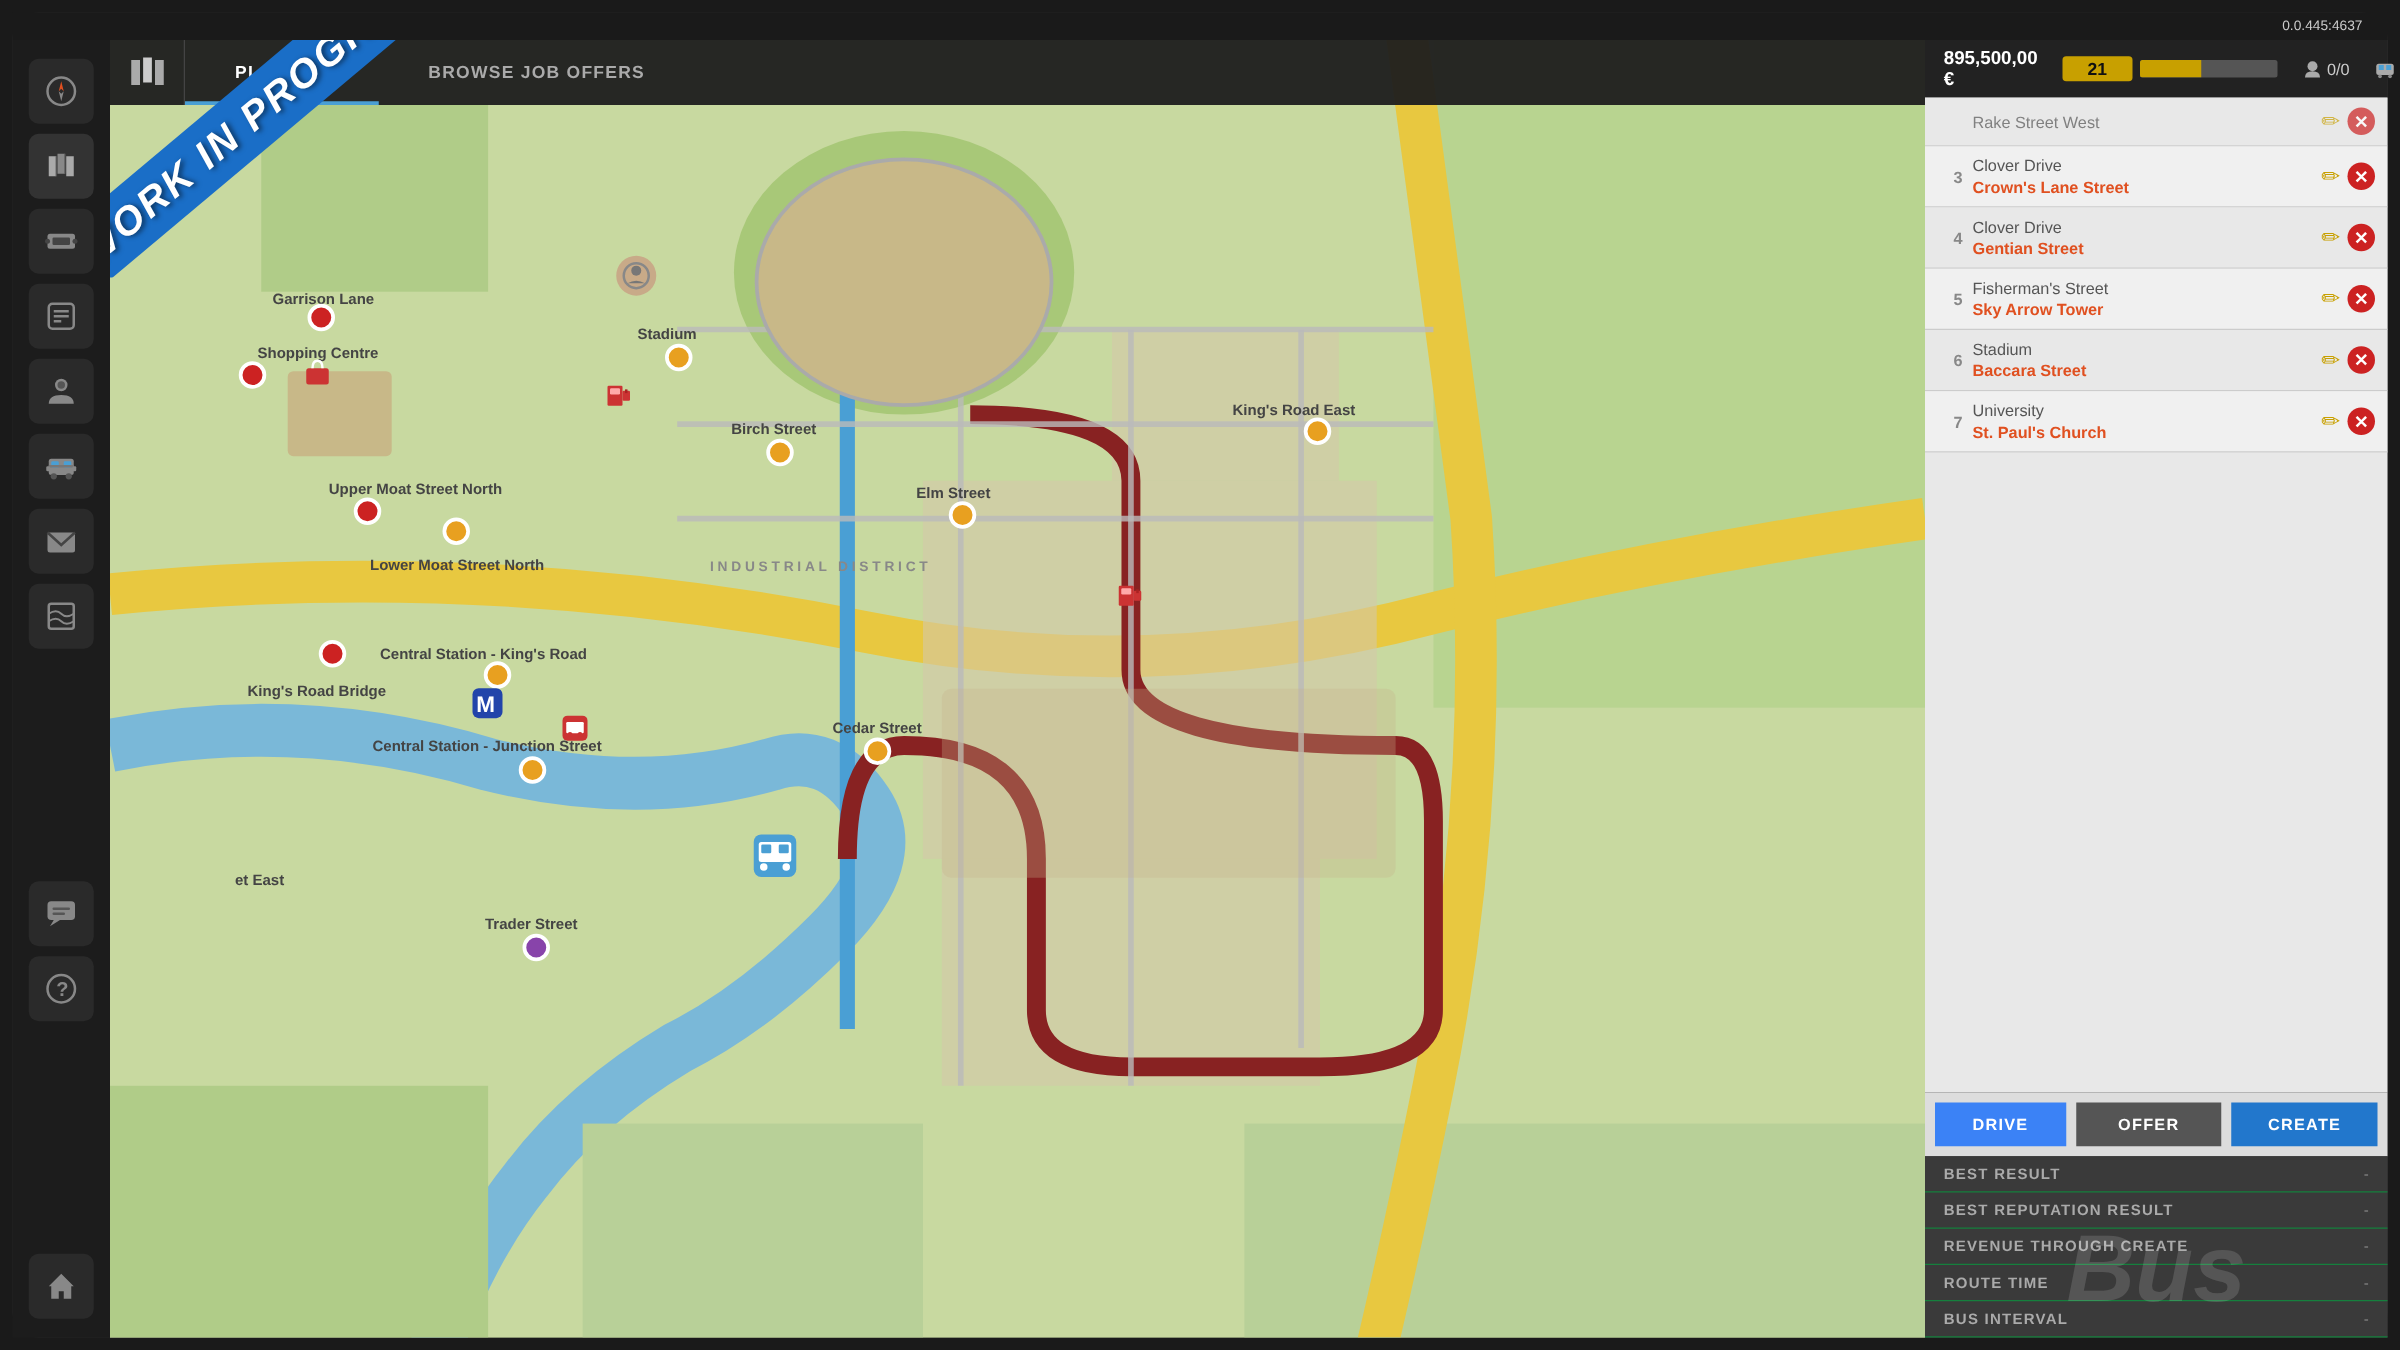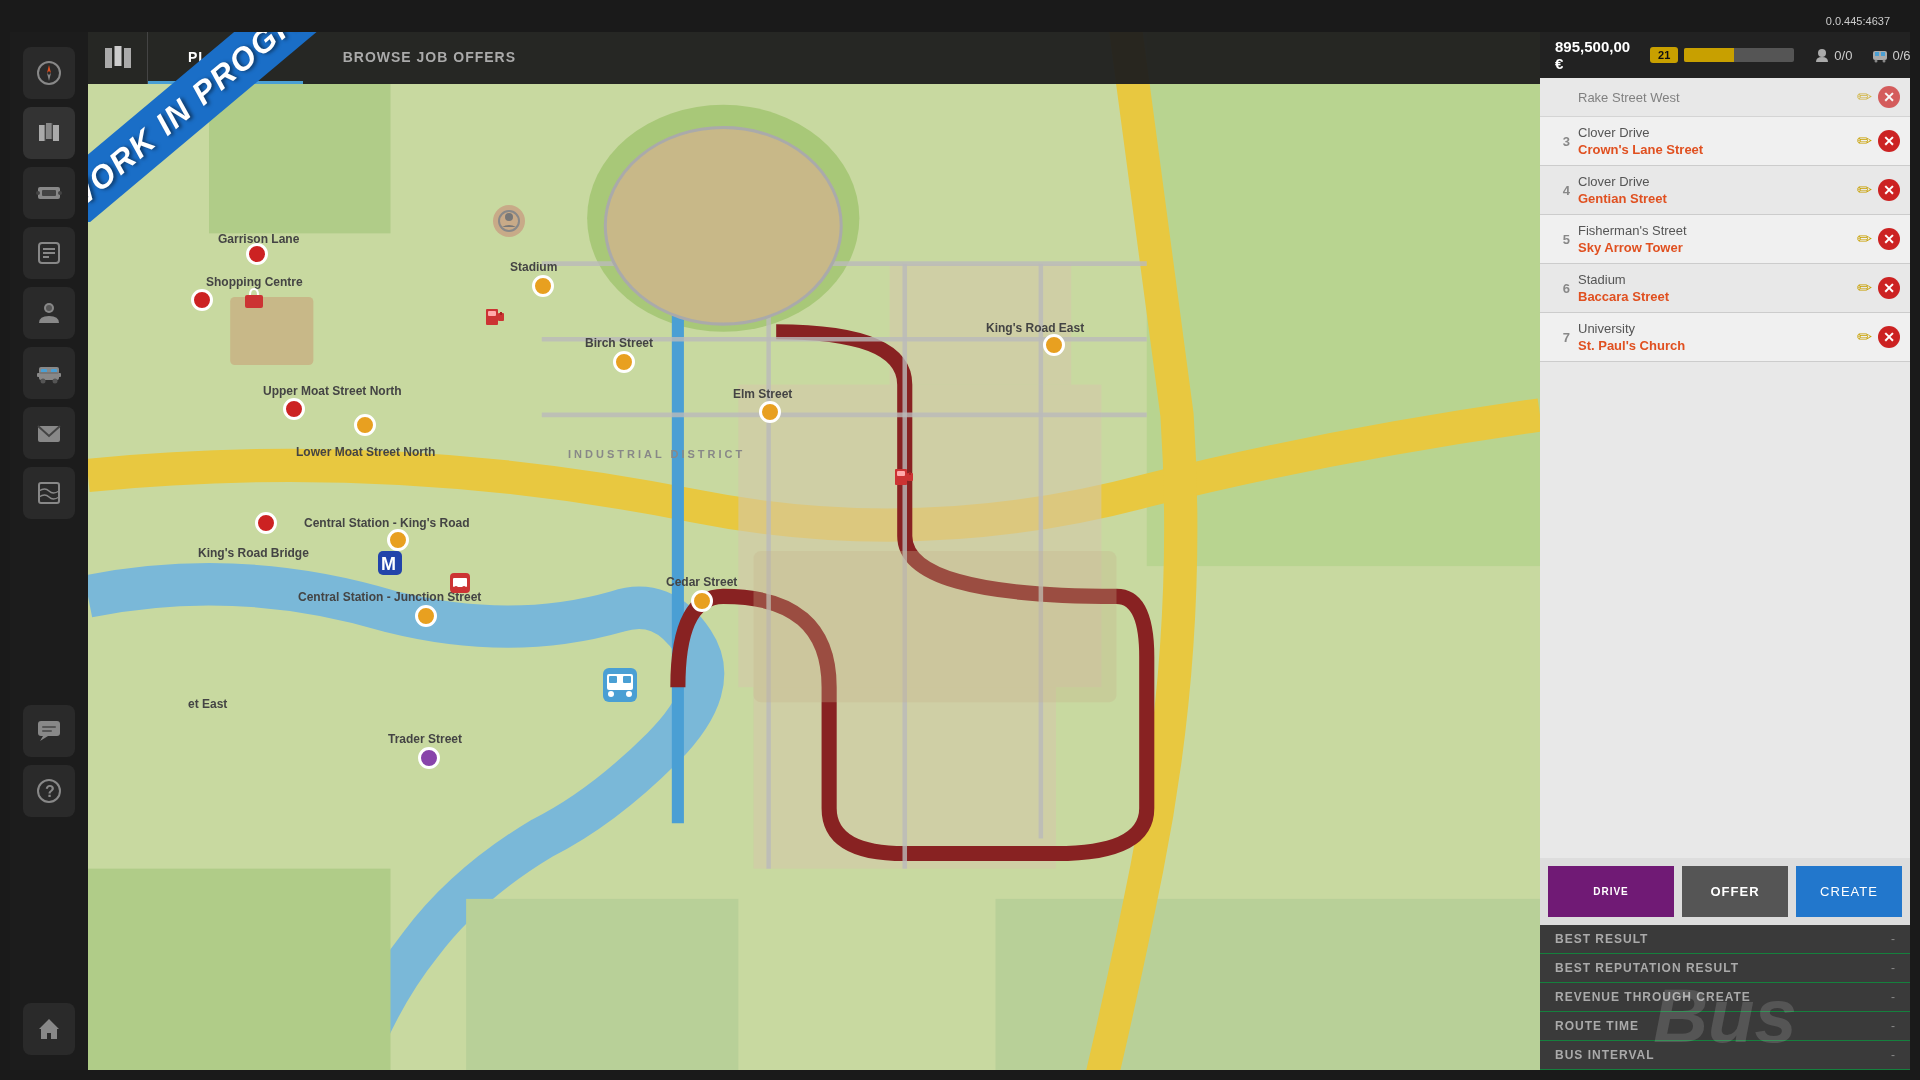--- a/index.html
+++ b/index.html
@@ -224,22 +224,22 @@
     }
     .xp-bar-container {
       display: flex;
       align-items: center;
       gap: 6px;
     }
     .xp-level {
       background: #c8a000;
       color: #111;
       font-weight: bold;
-      font-size: 11px;
-      padding: 2px 8px;
+      font-size: 14px;
+      padding: 2px 20px;
       border-radius: 3px;
     }
     .xp-bar {
       width: 110px;
       height: 14px;
       background: #555;
       border-radius: 2px;
       overflow: hidden;
     }
     .xp-fill {
@@ -334,24 +334,24 @@
 
     
     .action-buttons {
       display: flex;
       padding: 8px;
       gap: 8px;
       background: #ddd;
     }
     .btn-drive {
       flex: 1;
-      padding: 20px;
-      background: #701a75;
+      padding: 4px;
+      background: #3b82f6;
       color: white;
-      font-size: 10px;
+      font-size: 13px;
       font-weight: bold;
       letter-spacing: 1px;
       border: none;
       cursor: pointer;
       text-align: center;
     }
     .btn-offer {
       flex: 1;
       padding: 10px;
       background: #555;
@@ -362,21 +362,21 @@
       border: none;
       cursor: pointer;
       text-align: center;
     }
     .btn-create {
       flex: 1;
       padding: 10px;
       background: #2277cc;
       color: white;
       font-size: 13px;
-      font-weight: normal;
+      font-weight: bold;
       letter-spacing: 1px;
       border: none;
       cursor: pointer;
       text-align: center;
     }
 
     
     .stats-section {
       background: #3a3a3a;
       padding: 0;

